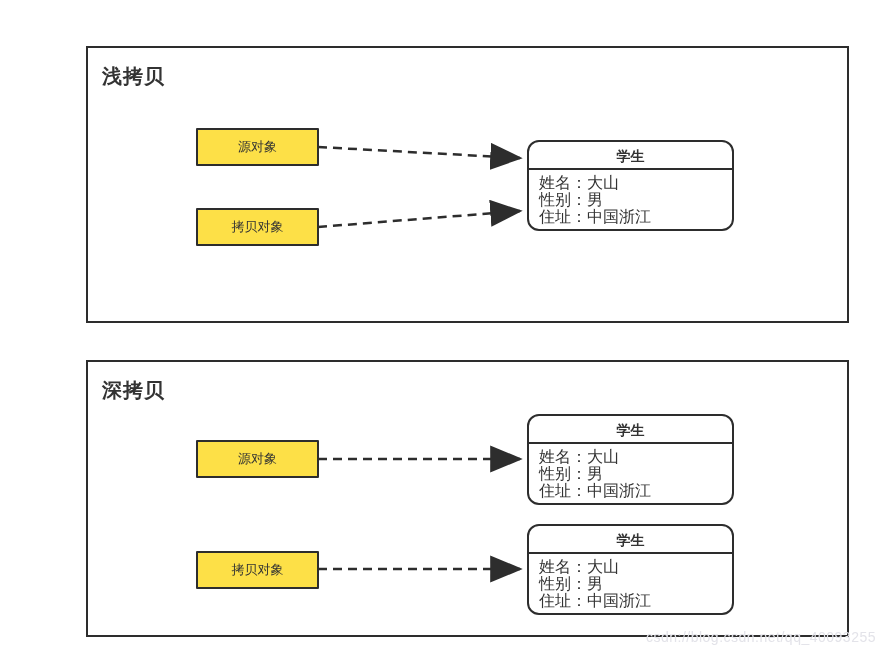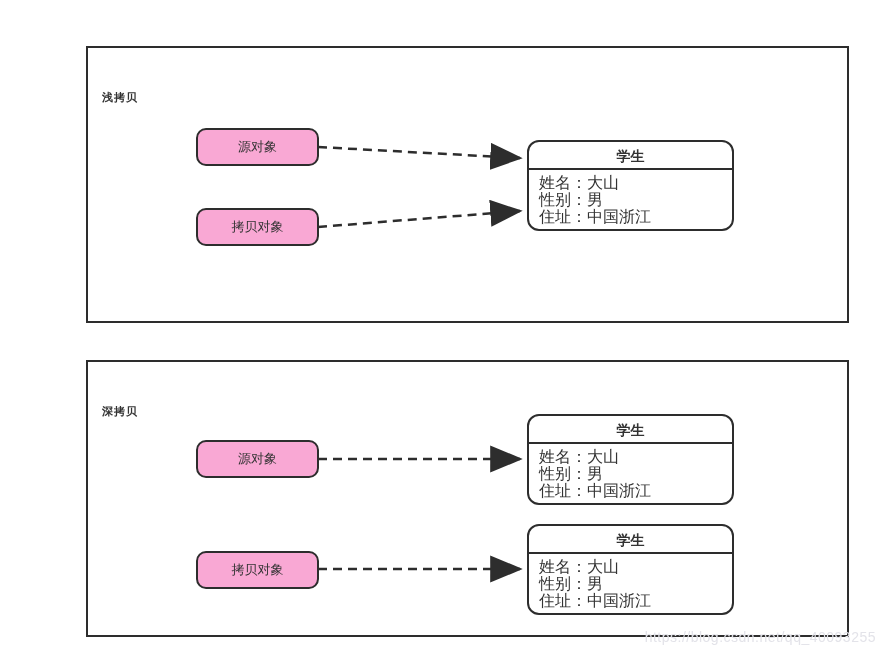--- a/index.html
+++ b/index.html
@@ -17,33 +17,32 @@
     width: 763px;
     height: 277px;
     border: 2px solid #2d2d2d;
     background: #ffffff;
   }
   .panel.shallow { top: 46px; }
   .panel.deep    { top: 360px; }
   .panel-title {
     position: absolute;
     left: 14px; top: 15px;
-    font-size: 11px;
+    font-size: 20px;
     font-weight: bold;
     color: #333333;
     letter-spacing: 1px;
-    margin-top: 27px;
   }
   .obj-box {
     position: absolute;
     width: 123px;
     height: 38px;
     border: 2px solid #2d2d2d;
-    border-radius: 10px;
-    background: #f9a8d4;
+    border-radius: 1px;
+    background: #fde047;
     text-align: center;
     line-height: 34px;
     font-size: 13px;
     color: #333333;
   }
   .class-box {
     position: absolute;
     width: 207px;
     height: 91px;
     border: 2px solid #2d2d2d;
@@ -142,13 +141,13 @@
   <div class="class-box" style="left:439px; top:162px;">
     <div class="class-header">学生</div>
     <div class="class-body">
       <div class="class-field">姓名：大山</div>
       <div class="class-field">性别：男</div>
       <div class="class-field">住址：中国浙江</div>
     </div>
   </div>
 </div>
 
-<div class="watermark">https://blog.csdn.net/qq_40093255</div>
+<div class="watermark">csdn://blog.csdn.net/qq_40093255</div>
 
 </body></html>

